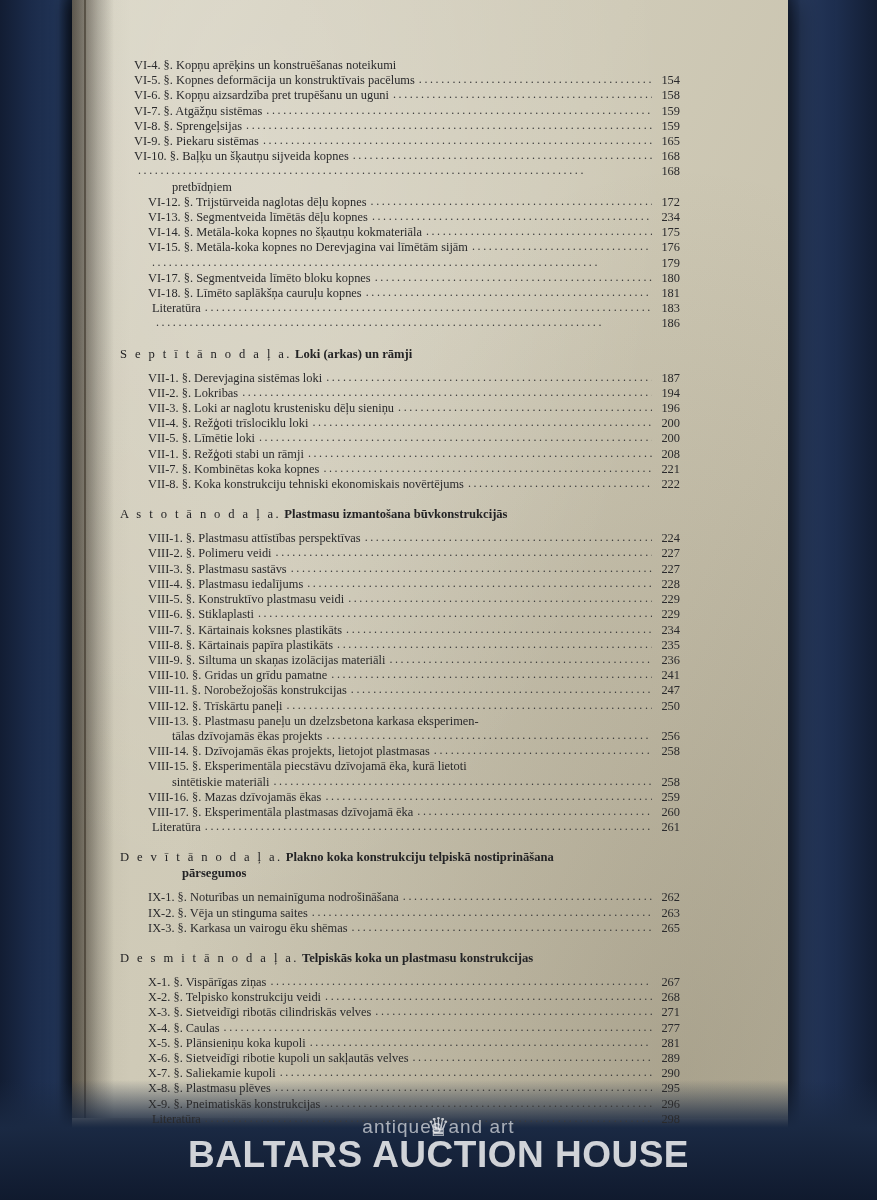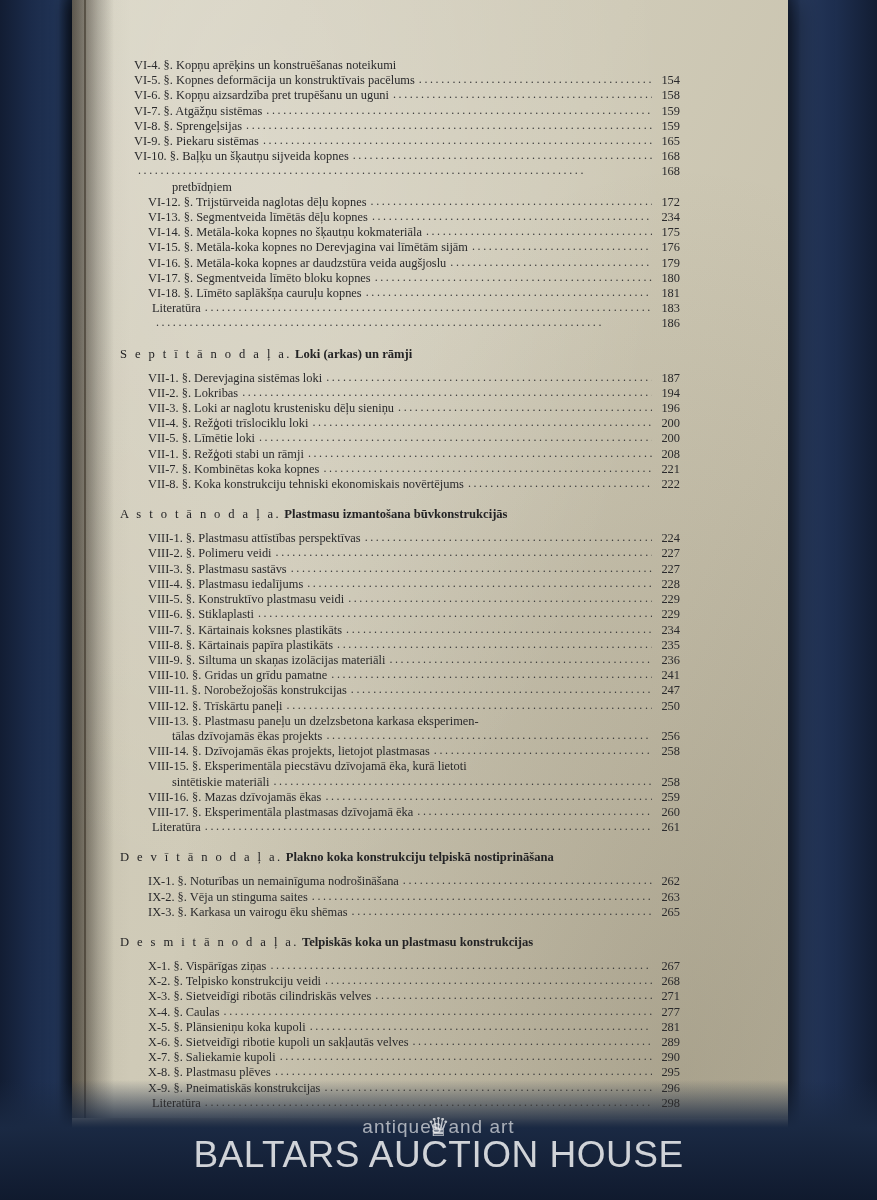--- a/index.html
+++ b/index.html
@@ -98,21 +98,21 @@
   .watermark{
     position:absolute;left:0;bottom:24px;width:877px;text-align:center;
     font-family:"Liberation Sans", sans-serif;
     pointer-events:none;
   }
   .wm-small{
     font-size:19px;color:rgba(255,255,255,.62);
     letter-spacing:1px;display:block;margin-bottom:-4px;
   }
   .wm-big{
-    font-size:37px;font-weight:normal;letter-spacing:.5px;
+    font-size:37px;font-weight:bold;letter-spacing:.5px;
     color:rgba(255,255,255,.80);display:block;
   }
   .wm-crown{
     position:absolute;left:50%;transform:translateX(-50%);top:-4px;
     color:rgba(255,255,255,.72);font-size:26px;
   }
 </style>
 </head>
 <body>
 
@@ -187,21 +187,20 @@
           <span class="label">VI-14. §.  Metāla-koka kopnes no šķautņu kokmateriāla</span>
           <span class="dots">................................................................................</span>
           <span class="pg">175</span>
         </div>
         <div class="toc-line indent-2">
           <span class="label">VI-15. §.  Metāla-koka kopnes no Derevjagina vai līmētām sijām</span>
           <span class="dots">................................................................................</span>
           <span class="pg">176</span>
         </div>
         <div class="toc-line indent-2">
-          <span class="label">VI-16. §.  Metāla-koka kopnes ar daudzstūra veida augšjoslu</span>
           <span class="dots">................................................................................</span>
           <span class="pg">179</span>
         </div>
         <div class="toc-line indent-2">
           <span class="label">VI-17. §.  Segmentveida līmēto bloku kopnes</span>
           <span class="dots">................................................................................</span>
           <span class="pg">180</span>
         </div>
         <div class="toc-line indent-2">
           <span class="label">VI-18. §.  Līmēto saplākšņa cauruļu kopnes</span>
@@ -370,20 +369,21 @@
         <div class="toc-line lit">
           <span class="label">Literatūra</span>
           <span class="dots">................................................................................</span>
           <span class="pg">261</span>
         </div>
       </div>
 
     <div class="section-head">
       <span class="ord">D e v ī t ā   n o d a ļ a.</span>
       <span class="nm">Plakno koka konstrukciju telpiskā nostiprināšana</span>
+      <span class="cont">pārsegumos</span>
     </div>
     <div class="group" id="b4">
         <div class="toc-line indent-2">
           <span class="label">IX-1.  §.  Noturības un nemainīguma nodrošināšana</span>
           <span class="dots">................................................................................</span>
           <span class="pg">262</span>
         </div>
         <div class="toc-line indent-2">
           <span class="label">IX-2.  §.  Vēja un stinguma  saites</span>
           <span class="dots">................................................................................</span>

